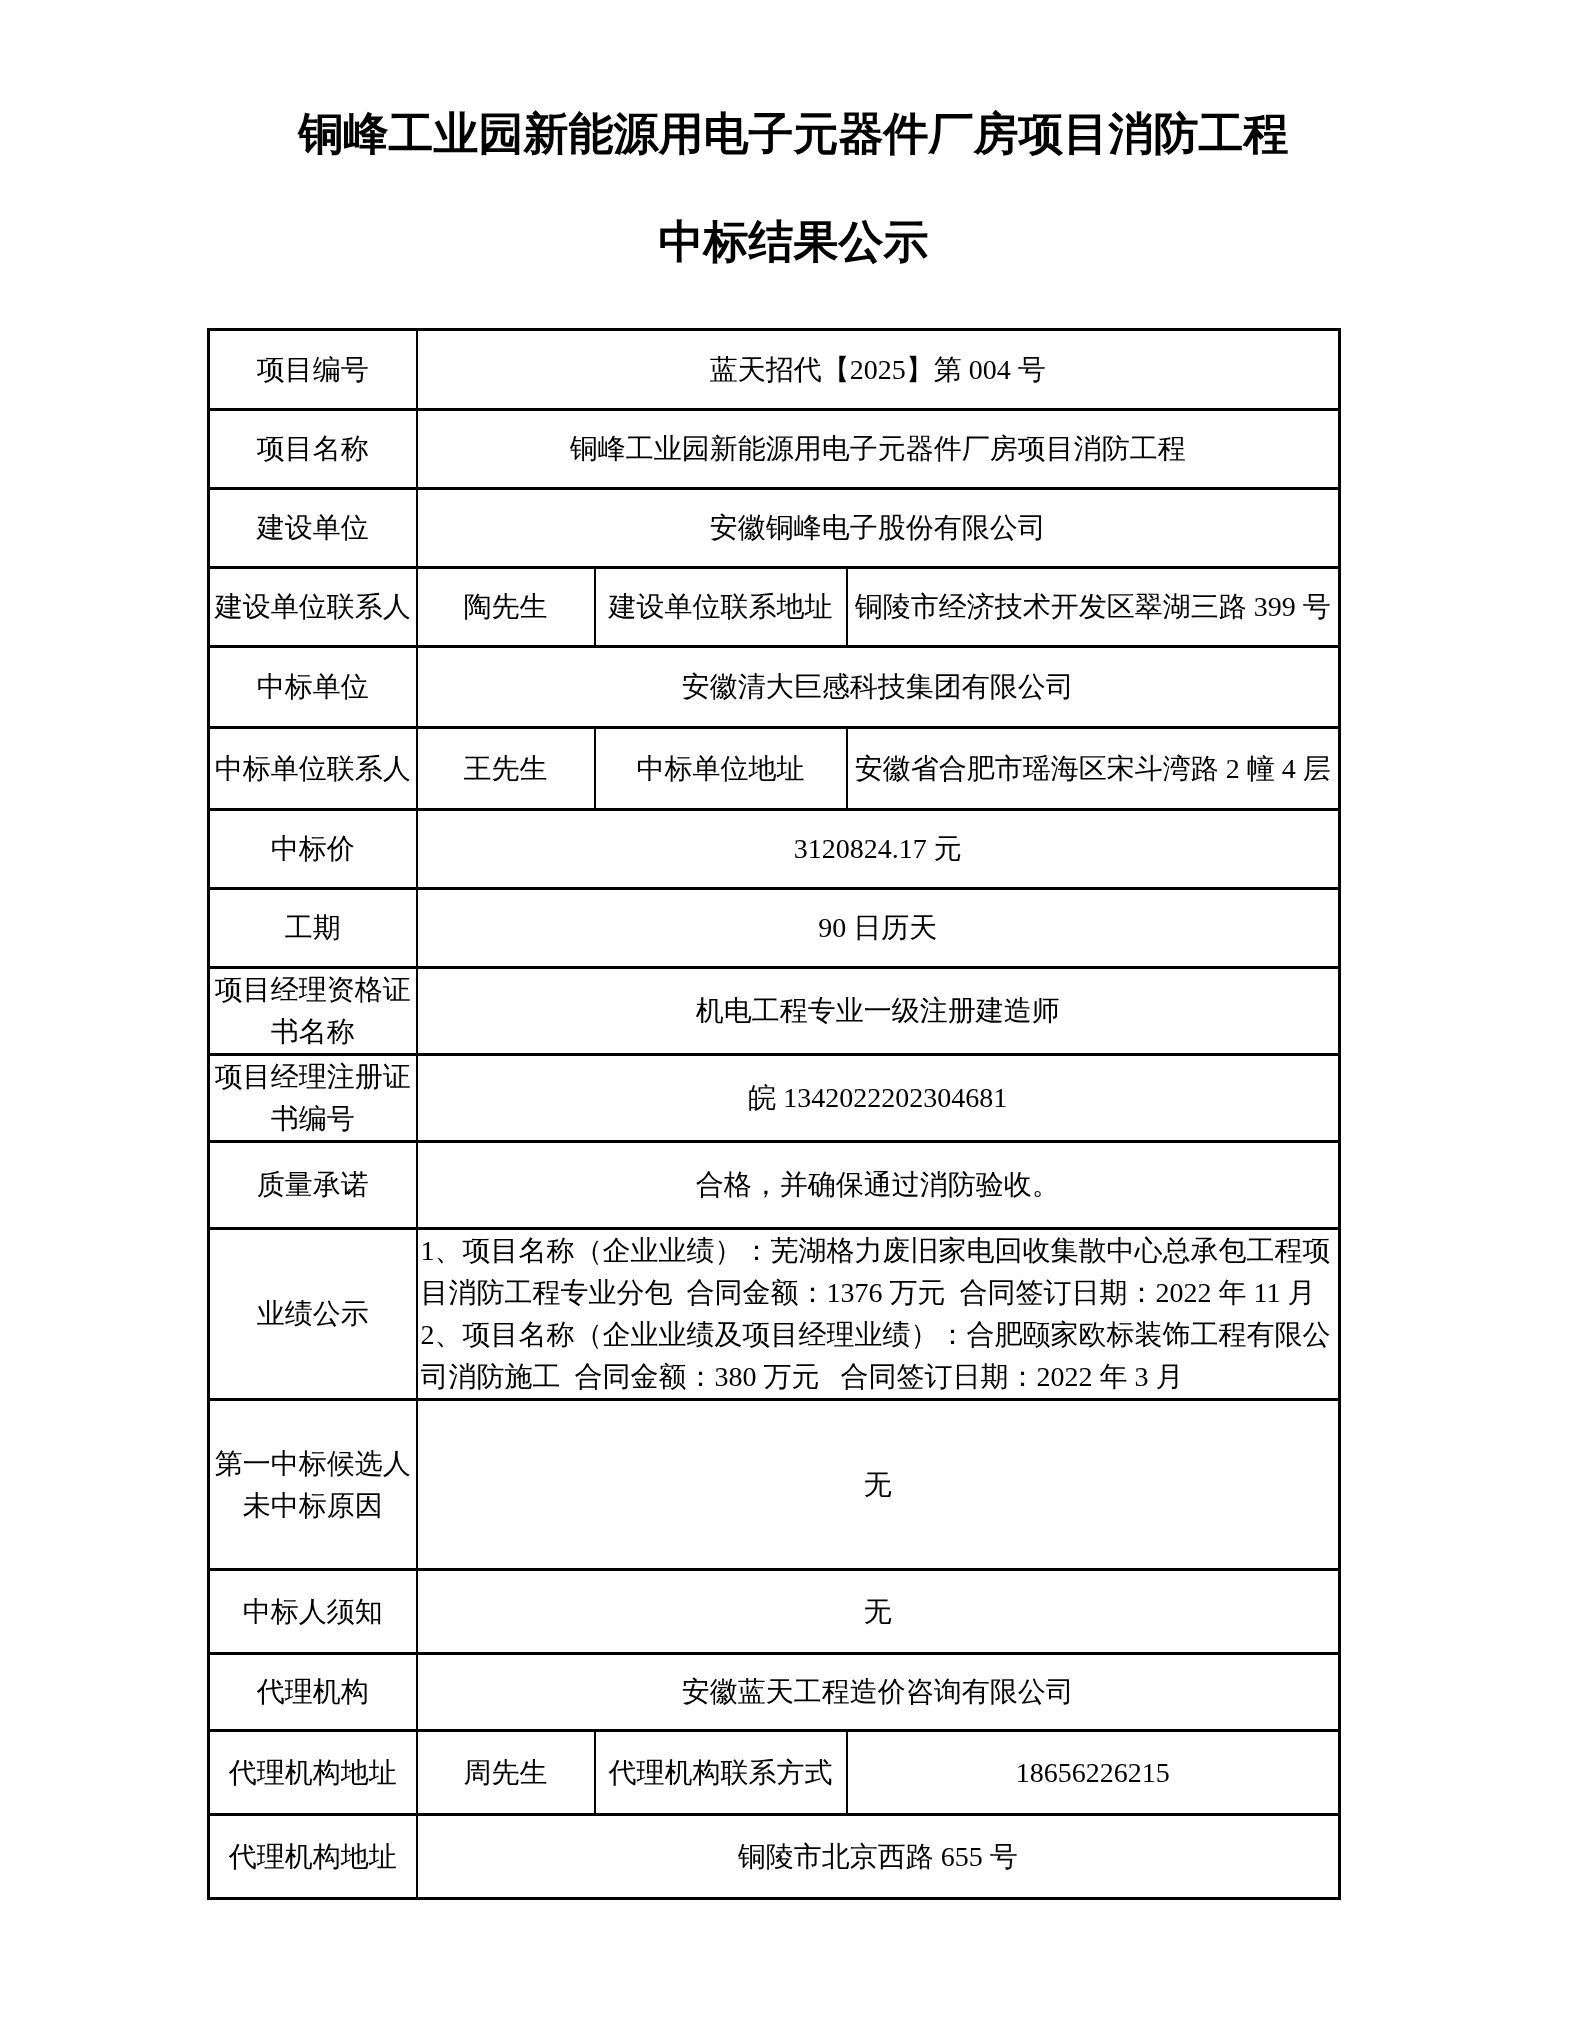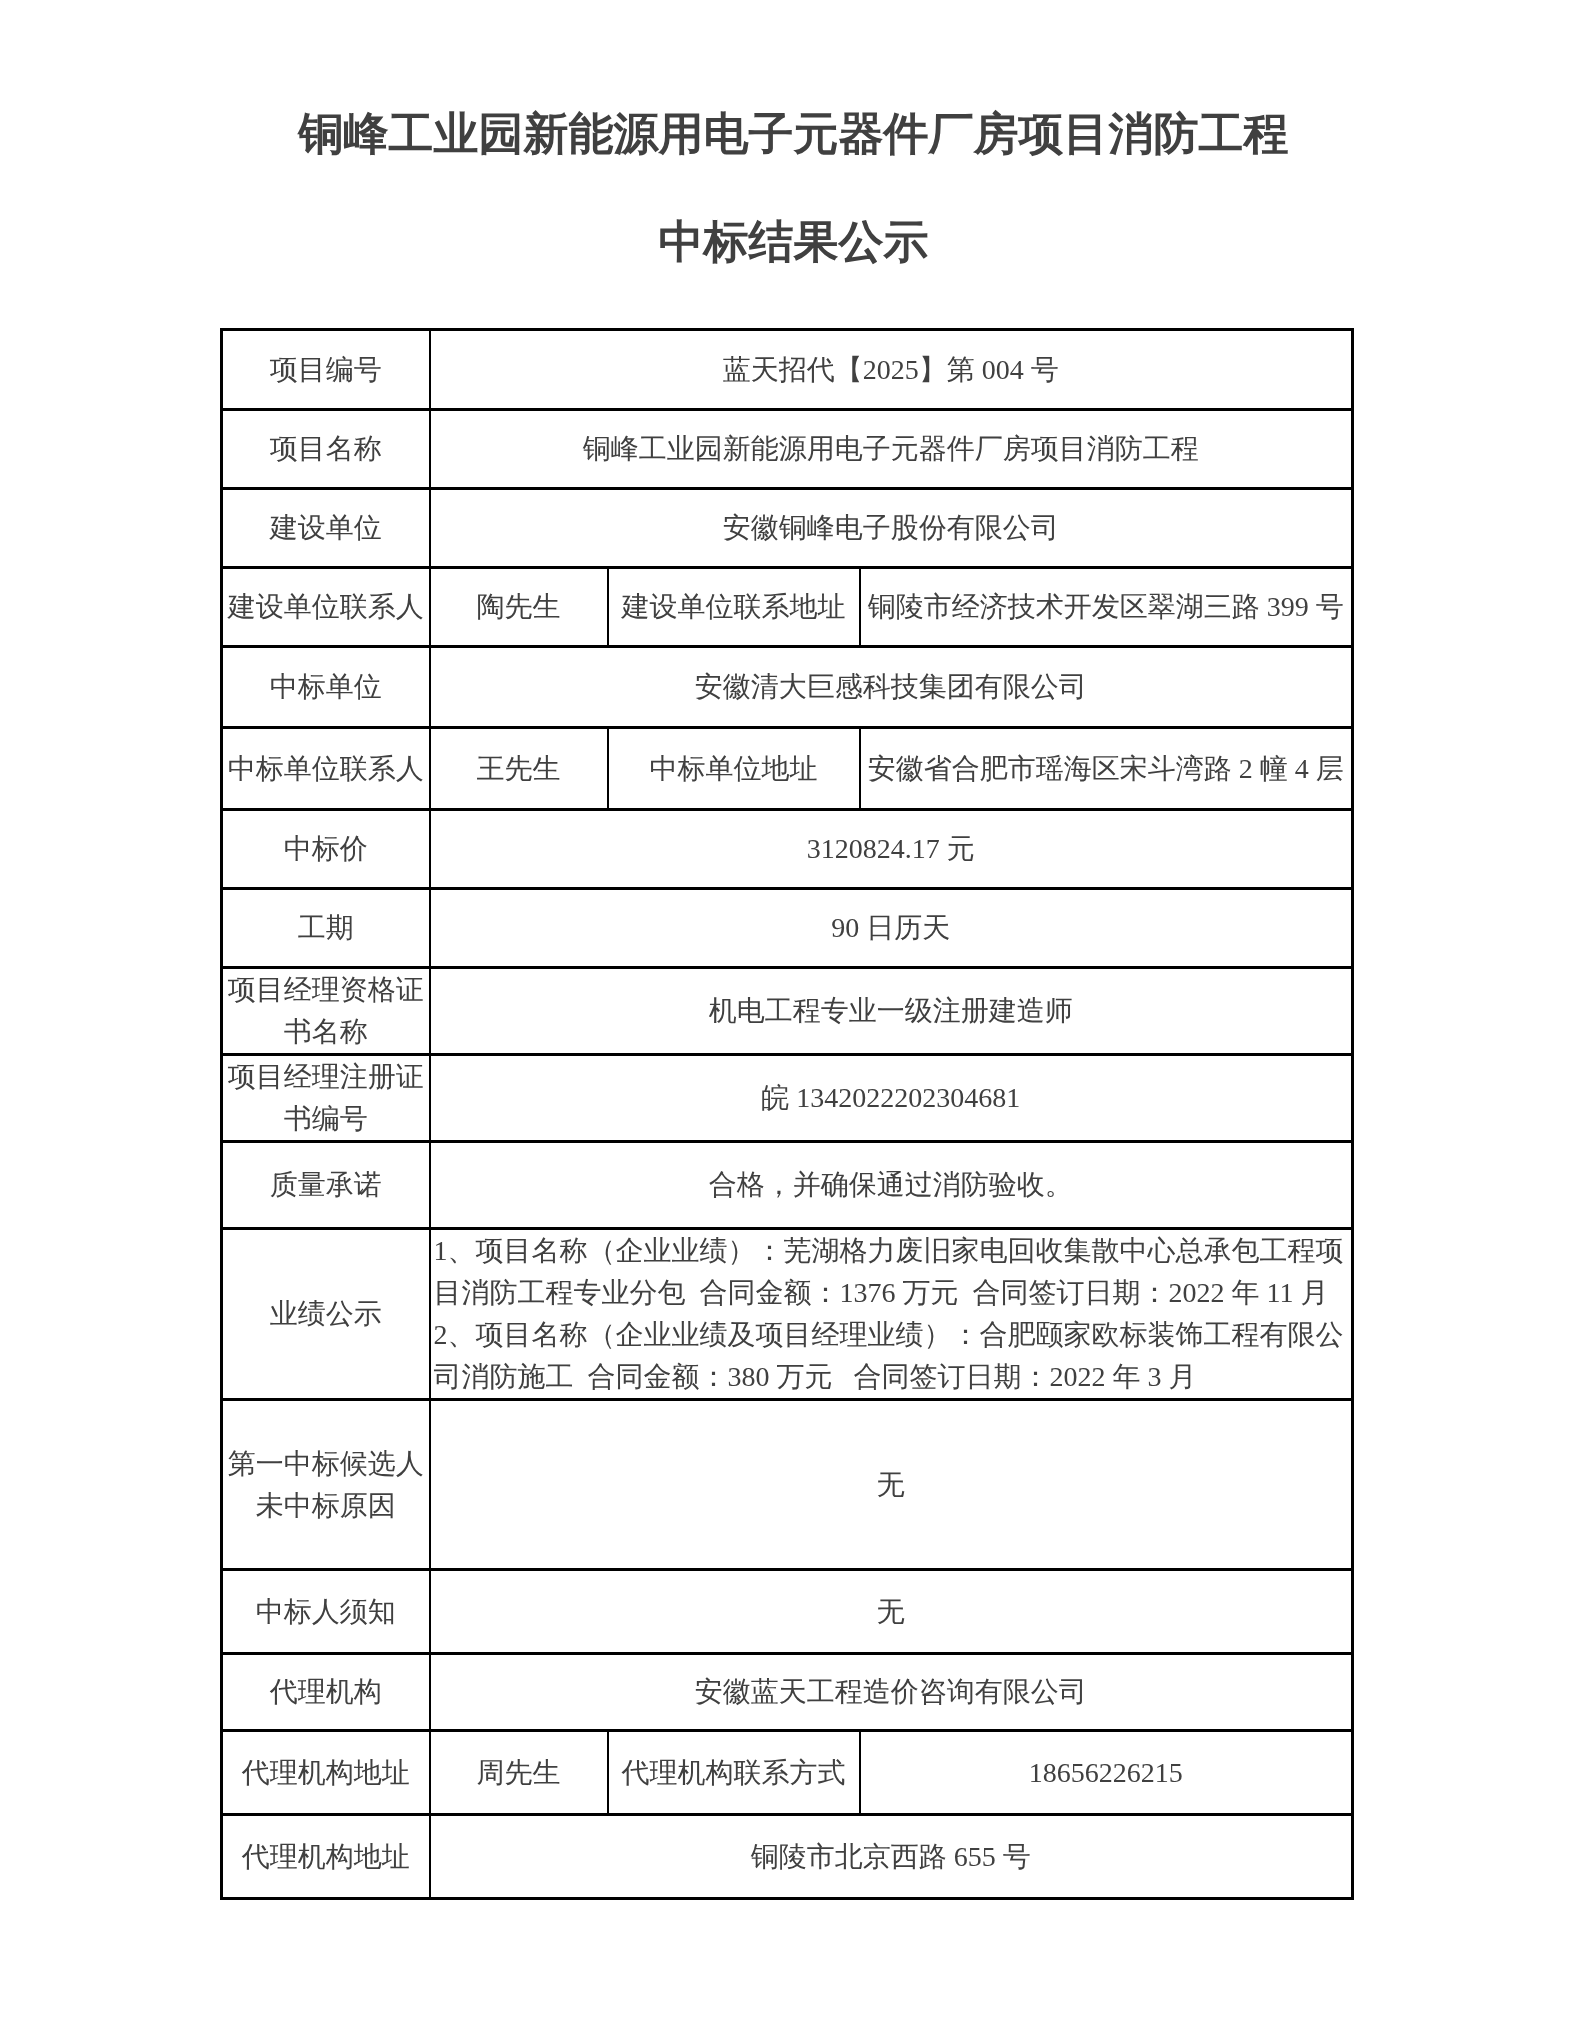--- a/index.html
+++ b/index.html
@@ -5,40 +5,40 @@
   html, body {
     margin: 0;
     padding: 0;
     background: #ffffff;
   }
   .page {
     position: relative;
     width: 1587px;
     height: 2035px;
     background: #ffffff;
-    color: #404040;
+    color: #000000;
     font-family: "Liberation Serif", "DejaVu Serif", serif;
     overflow: hidden;
   }
   .doc-title {
     position: absolute;
     left: 0;
     width: 100%;
     text-align: center;
     font-weight: bold;
     font-size: 45px;
     line-height: 1.1;
     white-space: pre;
   }
   .doc-title.line1 { top: 110px; }
   .doc-title.line2 { top: 218px; }
 
   table.result {
     position: absolute;
-    left: 220px;
+    left: 207px;
     top: 328px;
     width: 1131px;
     border-collapse: collapse;
     table-layout: fixed;
     border: 3px solid #000;
     font-size: 28px;
   }
   table.result td {
     border: 2px solid #000;
     border-top-width: 3px;

